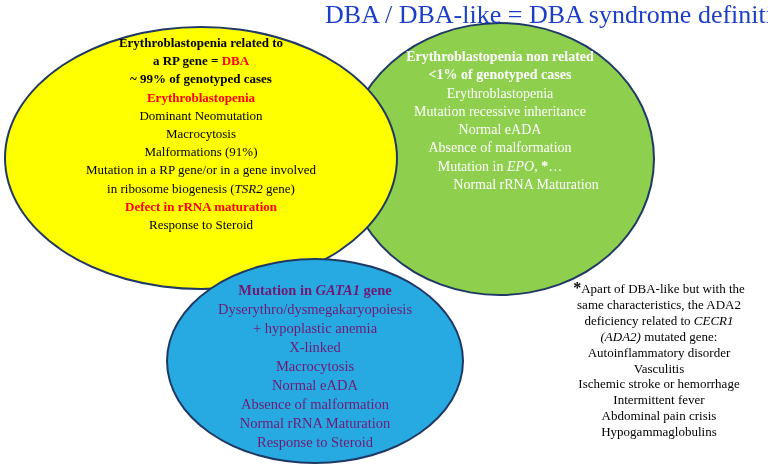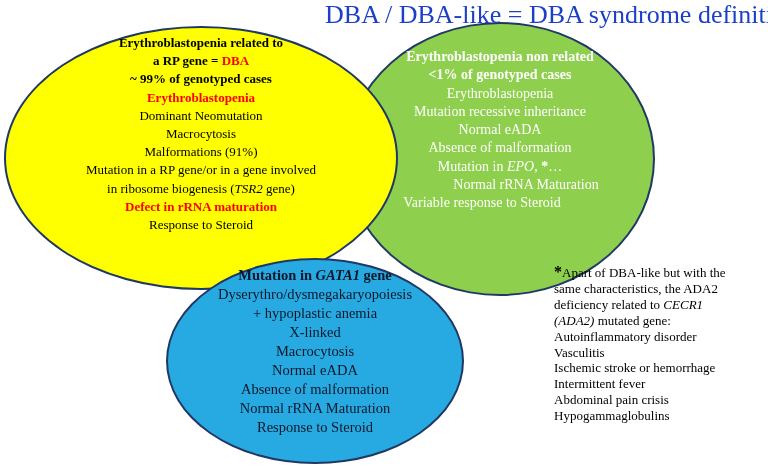--- a/index.html
+++ b/index.html
@@ -15,51 +15,50 @@
   .ellipse {
     position:absolute; border-radius:50%;
     border:2px solid var(--ellipse-border,#1f3864); box-sizing:border-box;
   }
   .e-yellow { left:4px;   top:26px;  width:394px; height:264px; background:var(--dba-yellow,#ffff00);     z-index:2; }
   .e-green  { left:345px; top:22px;  width:310px; height:274px; background:var(--dba-like-green,#8ecf4d); z-index:1; }
   .e-blue   { left:166px; top:258px; width:298px; height:206px; background:var(--gata1-blue,#27aae1);     z-index:3; }
   .etext { position:absolute; left:0; right:0; text-align:center; }
   .e-yellow .etext { top:6px; font-size:13px;   line-height:18.2px; color:#000; }
   .e-green  .etext { top:24px; font-size:14px;   line-height:18.3px; color:#fff; }
-  .e-blue   .etext { top:6px; font-size:14.5px; line-height:19px;   color:#0f172a; }
+  .e-blue   .etext { top:21px; font-size:14.5px; line-height:19px;   color:#701a75; }
   .ln { white-space:nowrap; }
   .b { font-weight:bold; }
   .it { font-style:italic; }
   .red { color:var(--accent-red,#ff0000); }
   .shift-r { transform:translateX(26px); }
   .shift-l { transform:translateX(-18px); }
   .note {
-    position:absolute; top:264px; right:4px; width:210px; z-index:4;
-    text-align:left; font-size:13px; line-height:15.9px; color:#000;
+    position:absolute; top:280px; right:4px; width:210px; z-index:4;
+    text-align:center; font-size:13px; line-height:15.9px; color:#000;
   }
   .note .ast { font-weight:bold; font-size:16px; }
 </style>
 </head>
 <body>
 
 <div class="canvas">
 
   <div class="title">DBA / DBA-like = DBA syndrome definition</div>
 
   <div class="ellipse e-green">
     <div class="etext">
       <div class="ln b"><span>Erythroblastopenia non related</span></div>
       <div class="ln b"><span>&lt;1% of genotyped cases</span></div>
       <div class="ln"><span>Erythroblastopenia</span></div>
       <div class="ln"><span>Mutation recessive inheritance</span></div>
       <div class="ln"><span>Normal eADA</span></div>
       <div class="ln"><span>Absence of malformation</span></div>
       <div class="ln"><span>Mutation in </span><span class="it">EPO</span><span>, </span><span class="b">*</span><span>…</span></div>
       <div class="ln shift-r"><span>Normal rRNA Maturation</span></div>
-      <div class="ln shift-l"><span>Variable response to Steroid</span></div>
     </div>
   </div>
 
   <div class="ellipse e-yellow">
     <div class="etext">
       <div class="ln b"><span>Erythroblastopenia related to</span></div>
       <div class="ln b"><span>a RP gene = </span><span class="red">DBA</span></div>
       <div class="ln b"><span>~ 99% of genotyped cases</span></div>
       <div class="ln b red"><span>Erythroblastopenia</span></div>
       <div class="ln"><span>Dominant Neomutation</span></div>

